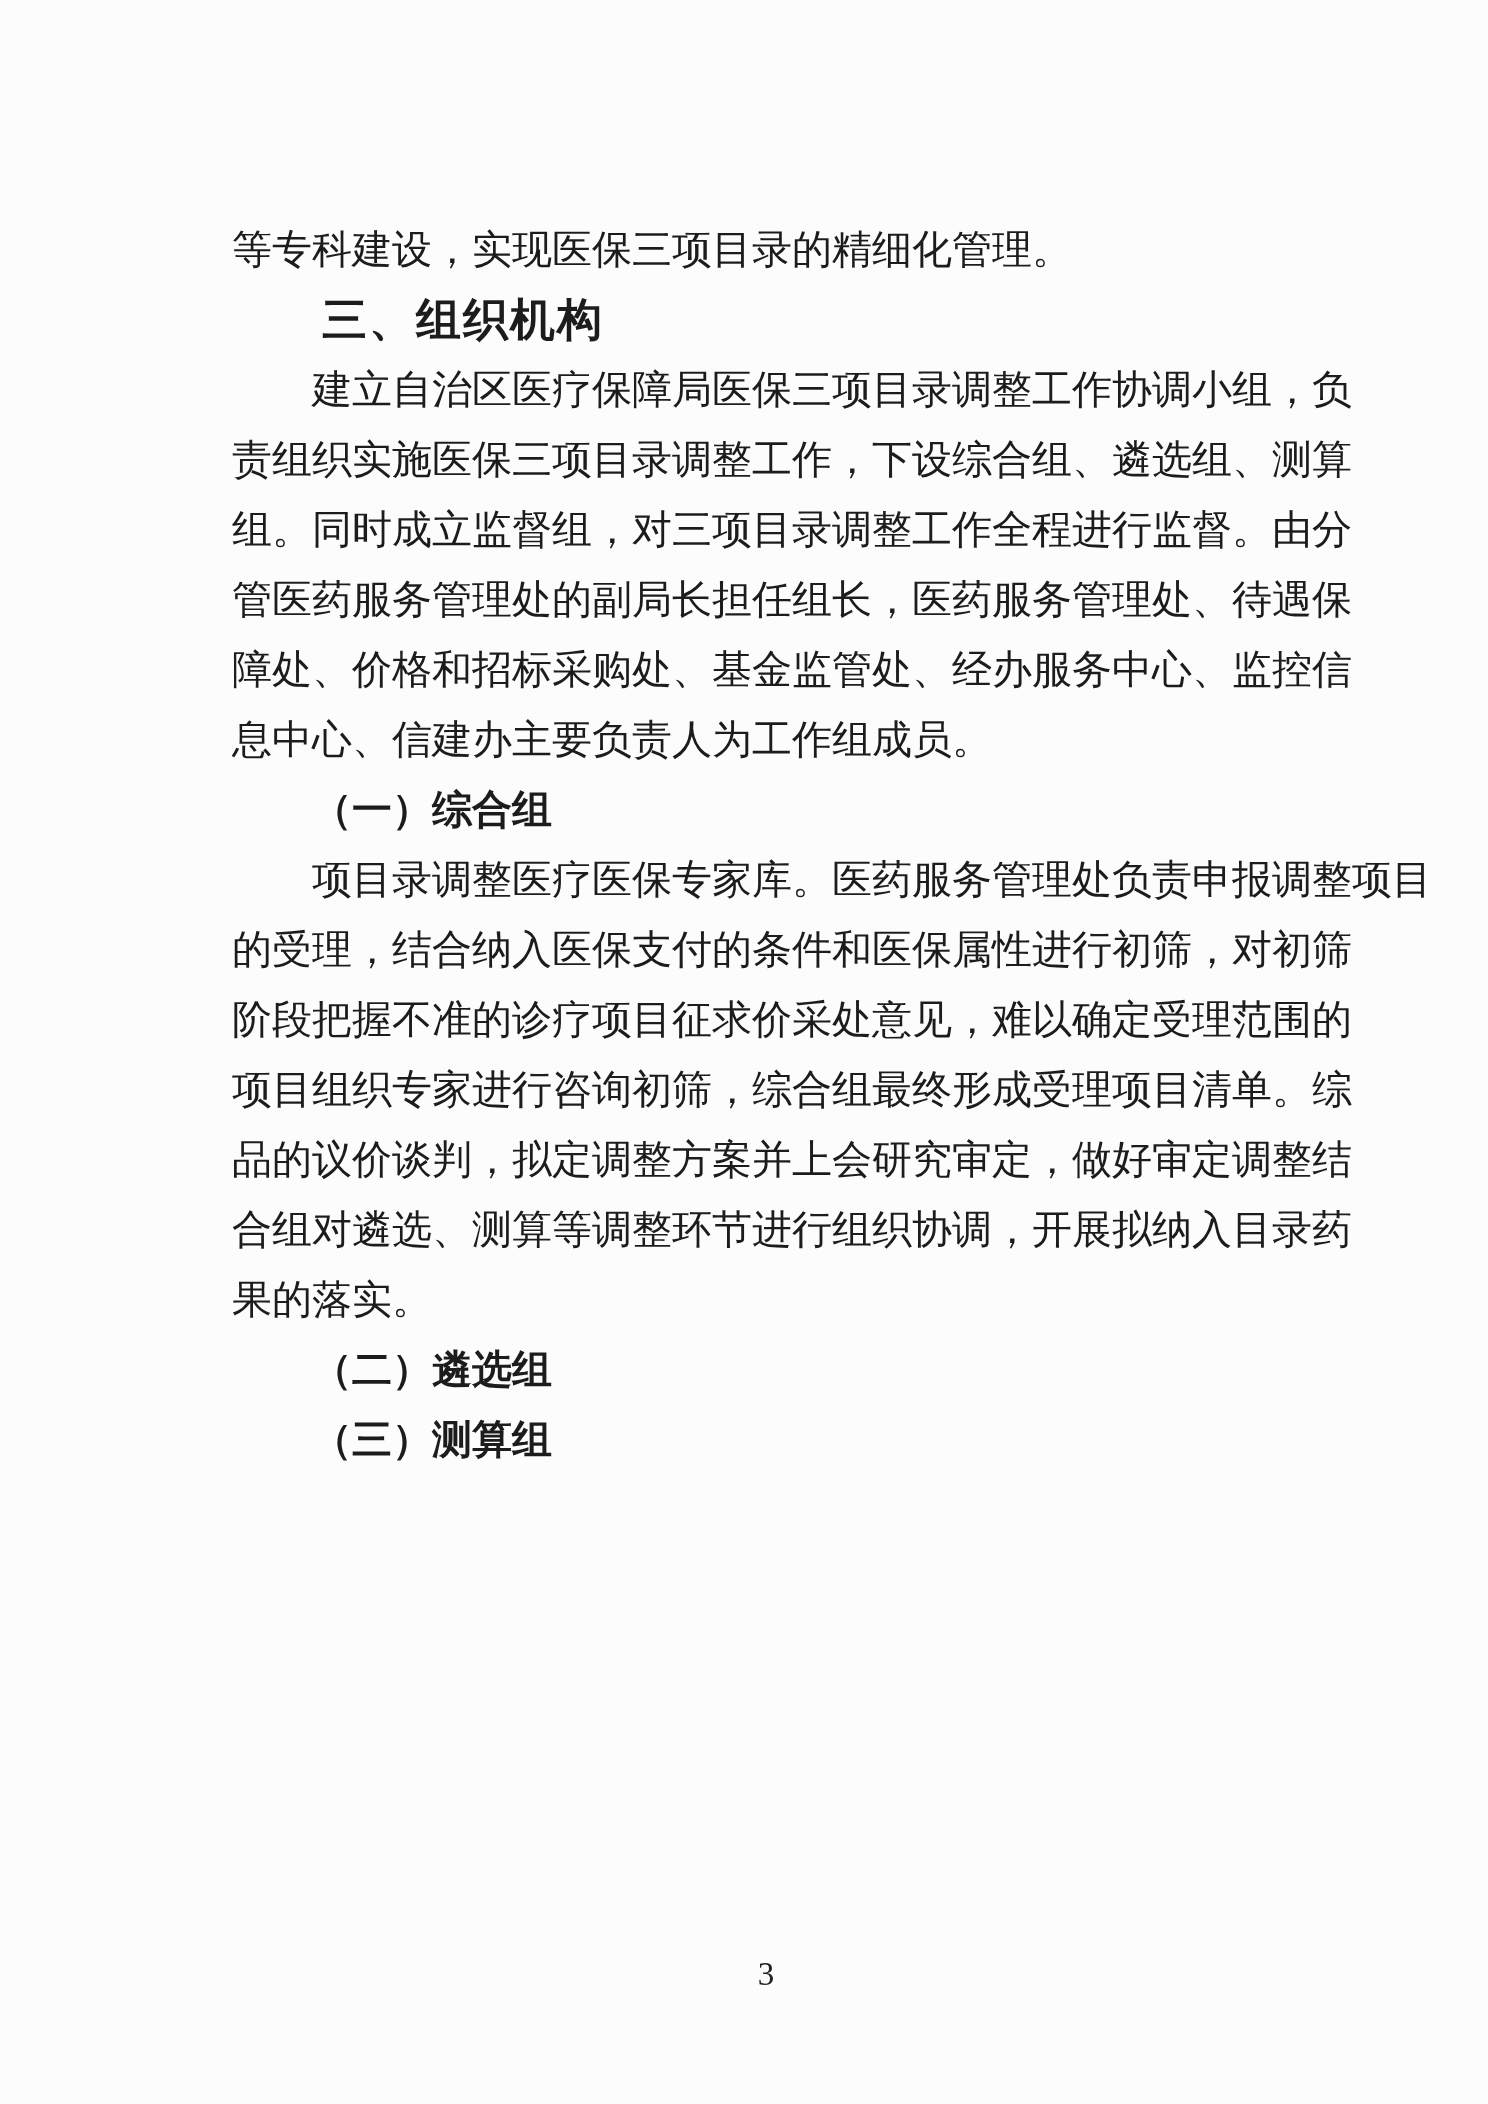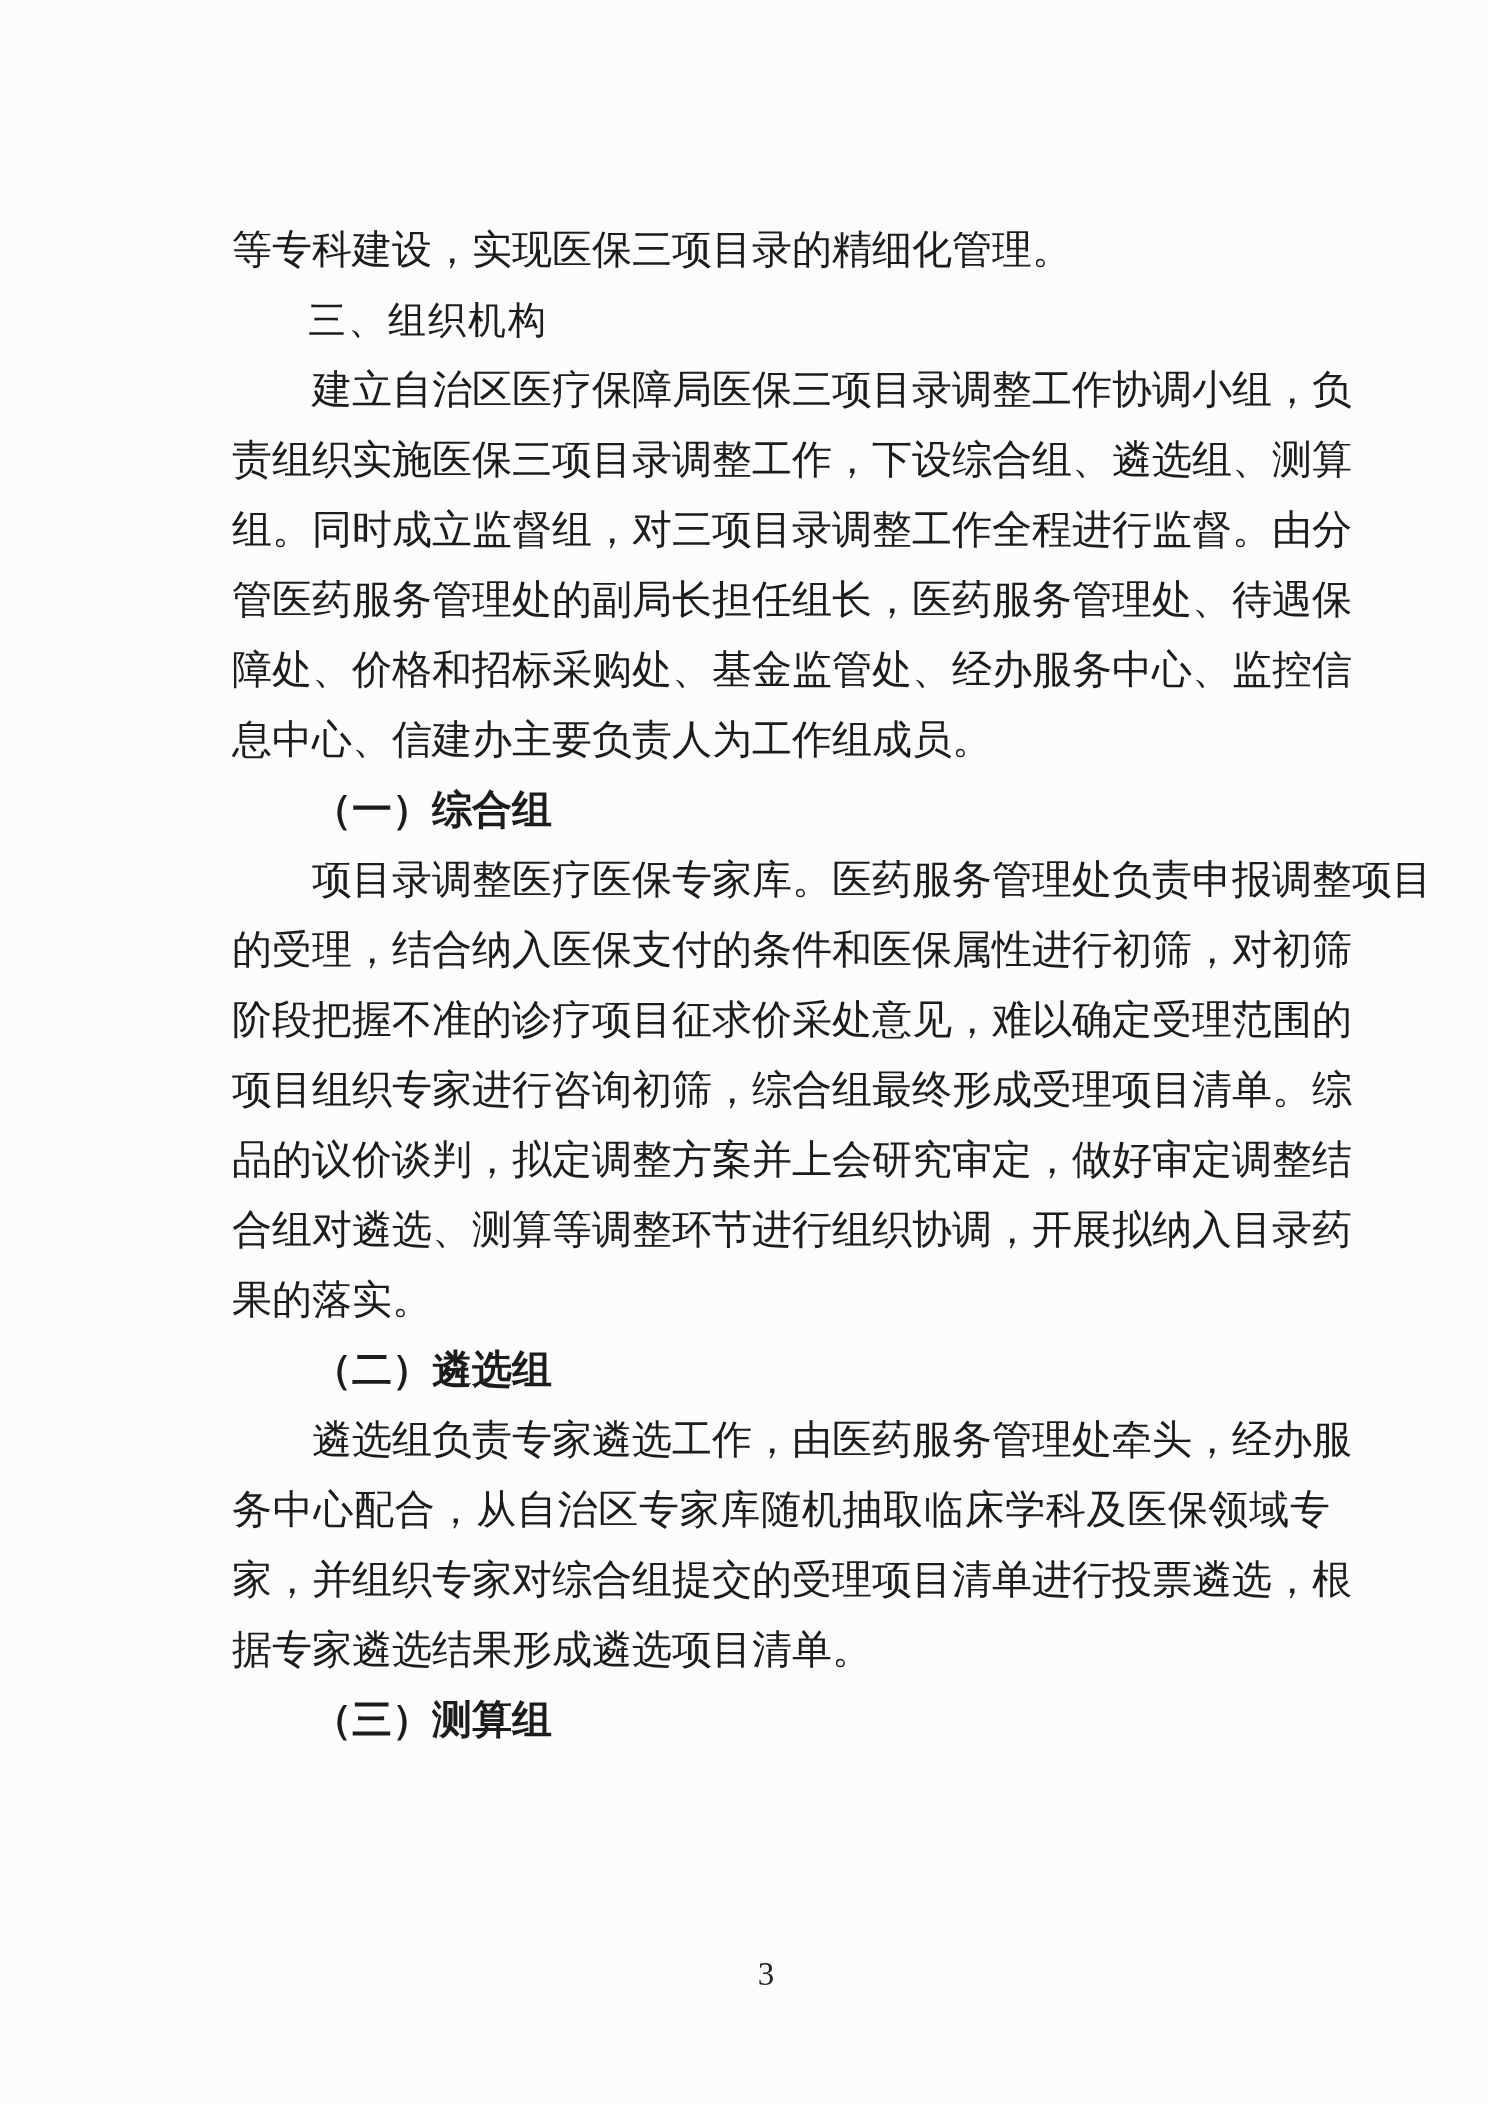--- a/index.html
+++ b/index.html
@@ -39,22 +39,22 @@
   .para.no-indent .line:first-child { text-indent: 0; }
   .heading {
     margin: 0;
     font-size: 40px;
     line-height: 70px;
     font-weight: bold;
     text-indent: 2em;
   }
   .heading.main {
     font-family: "Liberation Sans", "DejaVu Sans", sans-serif;
-    font-weight: 400;
-    font-size: 38px;
+    font-weight: 700;
+    font-size: 45px;
     letter-spacing: 2px;
   }
   .page-footer {
     position: absolute;
     left: 0;
     top: 1952px;
     width: 100%;
     box-sizing: border-box;
     padding-left: 44px;   
     text-align: center;
@@ -93,26 +93,20 @@
         <div class="line">的受理，结合纳入医保支付的条件和医保属性进行初筛，对初筛</div>
         <div class="line">阶段把握不准的诊疗项目征求价采处意见，难以确定受理范围的</div>
         <div class="line">项目组织专家进行咨询初筛，综合组最终形成受理项目清单。综</div>
         <div class="line">品的议价谈判，拟定调整方案并上会研究审定，做好审定调整结</div>
         <div class="line">合组对遴选、测算等调整环节进行组织协调，开展拟纳入目录药</div>
         <div class="line">果的落实。</div>
       </div>
 
     <h3 class="heading sub">（二）遴选组</h3>
 
-    <div class="para">
-        <div class="line">遴选组负责专家遴选工作，由医药服务管理处牵头，经办服</div>
-        <div class="line">务中心配合，从自治区专家库随机抽取临床学科及医保领域专</div>
-        <div class="line">家，并组织专家对综合组提交的受理项目清单进行投票遴选，根</div>
-        <div class="line">据专家遴选结果形成遴选项目清单。</div>
-      </div>
 
     <h3 class="heading sub">（三）测算组</h3>
 
 
   </main>
 
   <footer class="page-footer">
     <span class="page-num">3</span>
   </footer>
 </div>

